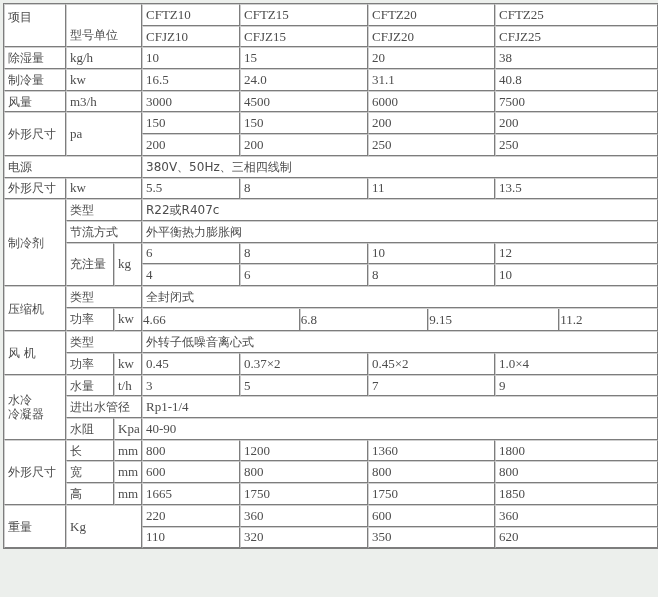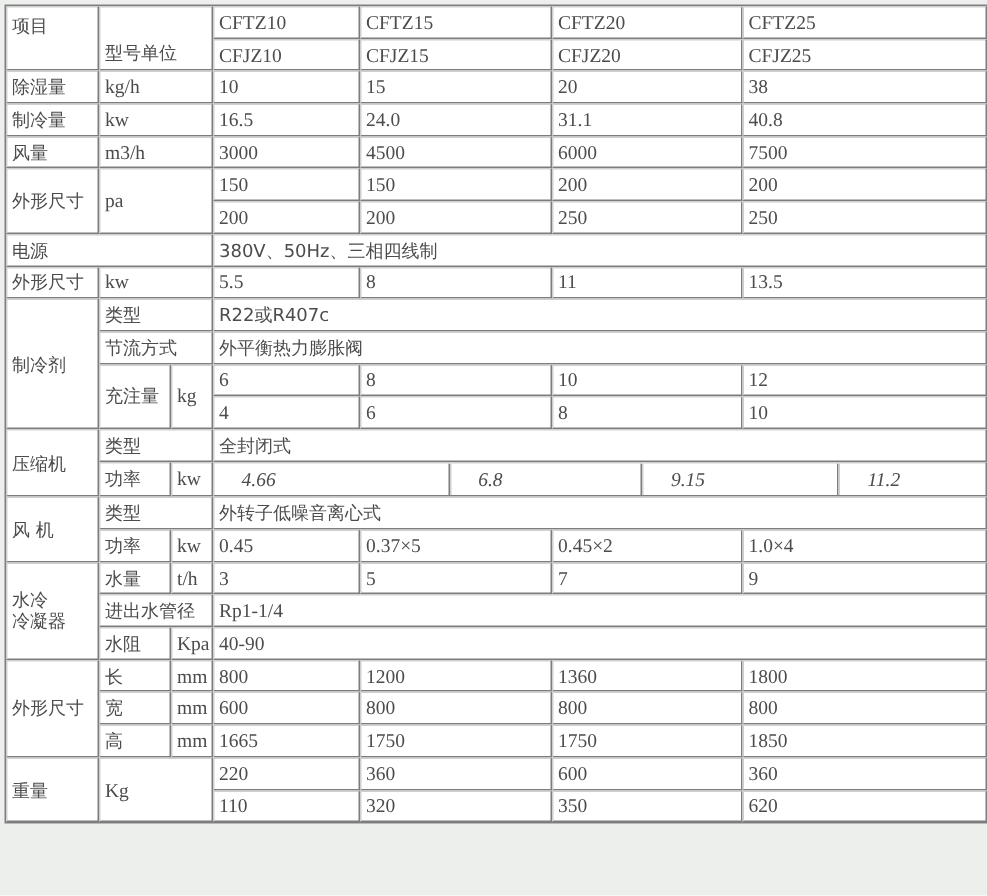--- a/index.html
+++ b/index.html
@@ -23,23 +23,23 @@
     box-sizing:border-box;
   }
   td.val, td.unit {
     font-family:"Liberation Serif","DejaVu Serif",serif; font-size:13px;
   }
   td.vtop { vertical-align:top; padding-top:5px; }
   td.vbot { vertical-align:bottom; padding-bottom:4px;margin-left:36px; }
   td.nopad { padding:0; }
   .split { display:flex; width:100%; }
   .split .seg {
-    line-height:21.7px; box-sizing:border-box; padding-left:18px;
+    line-height:21.7px; box-sizing:border-box; padding-left:0;
     font-family:"Liberation Serif","DejaVu Serif",serif; font-size:13px;
-    overflow:hidden; white-space:nowrap;font-style:italic;
+    overflow:hidden; white-space:nowrap;
   }
   .seg-1 { width:30.5%; border-right:1px solid #7d7d7d; }
   .seg-2 { width:25%;   border-right:1px solid #7d7d7d; border-left:1px solid #cfcfcf; }
   .seg-3 { width:25.5%; border-right:1px solid #7d7d7d; border-left:1px solid #cfcfcf; }
   .seg-4 { flex:1; border-left:1px solid #cfcfcf; }
 </style>
 </head>
 <body>
 
 <div class="wrap">
@@ -170,21 +170,21 @@
 
   <tr>
     <td rowspan="2">风 机</td>
     <td colspan="2">类型</td>
     <td colspan="4">外转子低噪音离心式</td>
   </tr>
   <tr>
     <td>功率</td>
     <td class="unit">kw</td>
     <td class="val">0.45</td>
-    <td class="val">0.37×5</td>
+    <td class="val">0.37×2</td>
     <td class="val">0.45×2</td>
     <td class="val">1.0×4</td>
   </tr>
 
   <tr>
     <td rowspan="3"><span>水冷</span><br><span>冷凝器</span></td>
     <td>水量</td>
     <td class="unit">t/h</td>
     <td class="val">3</td>
     <td class="val">5</td>

